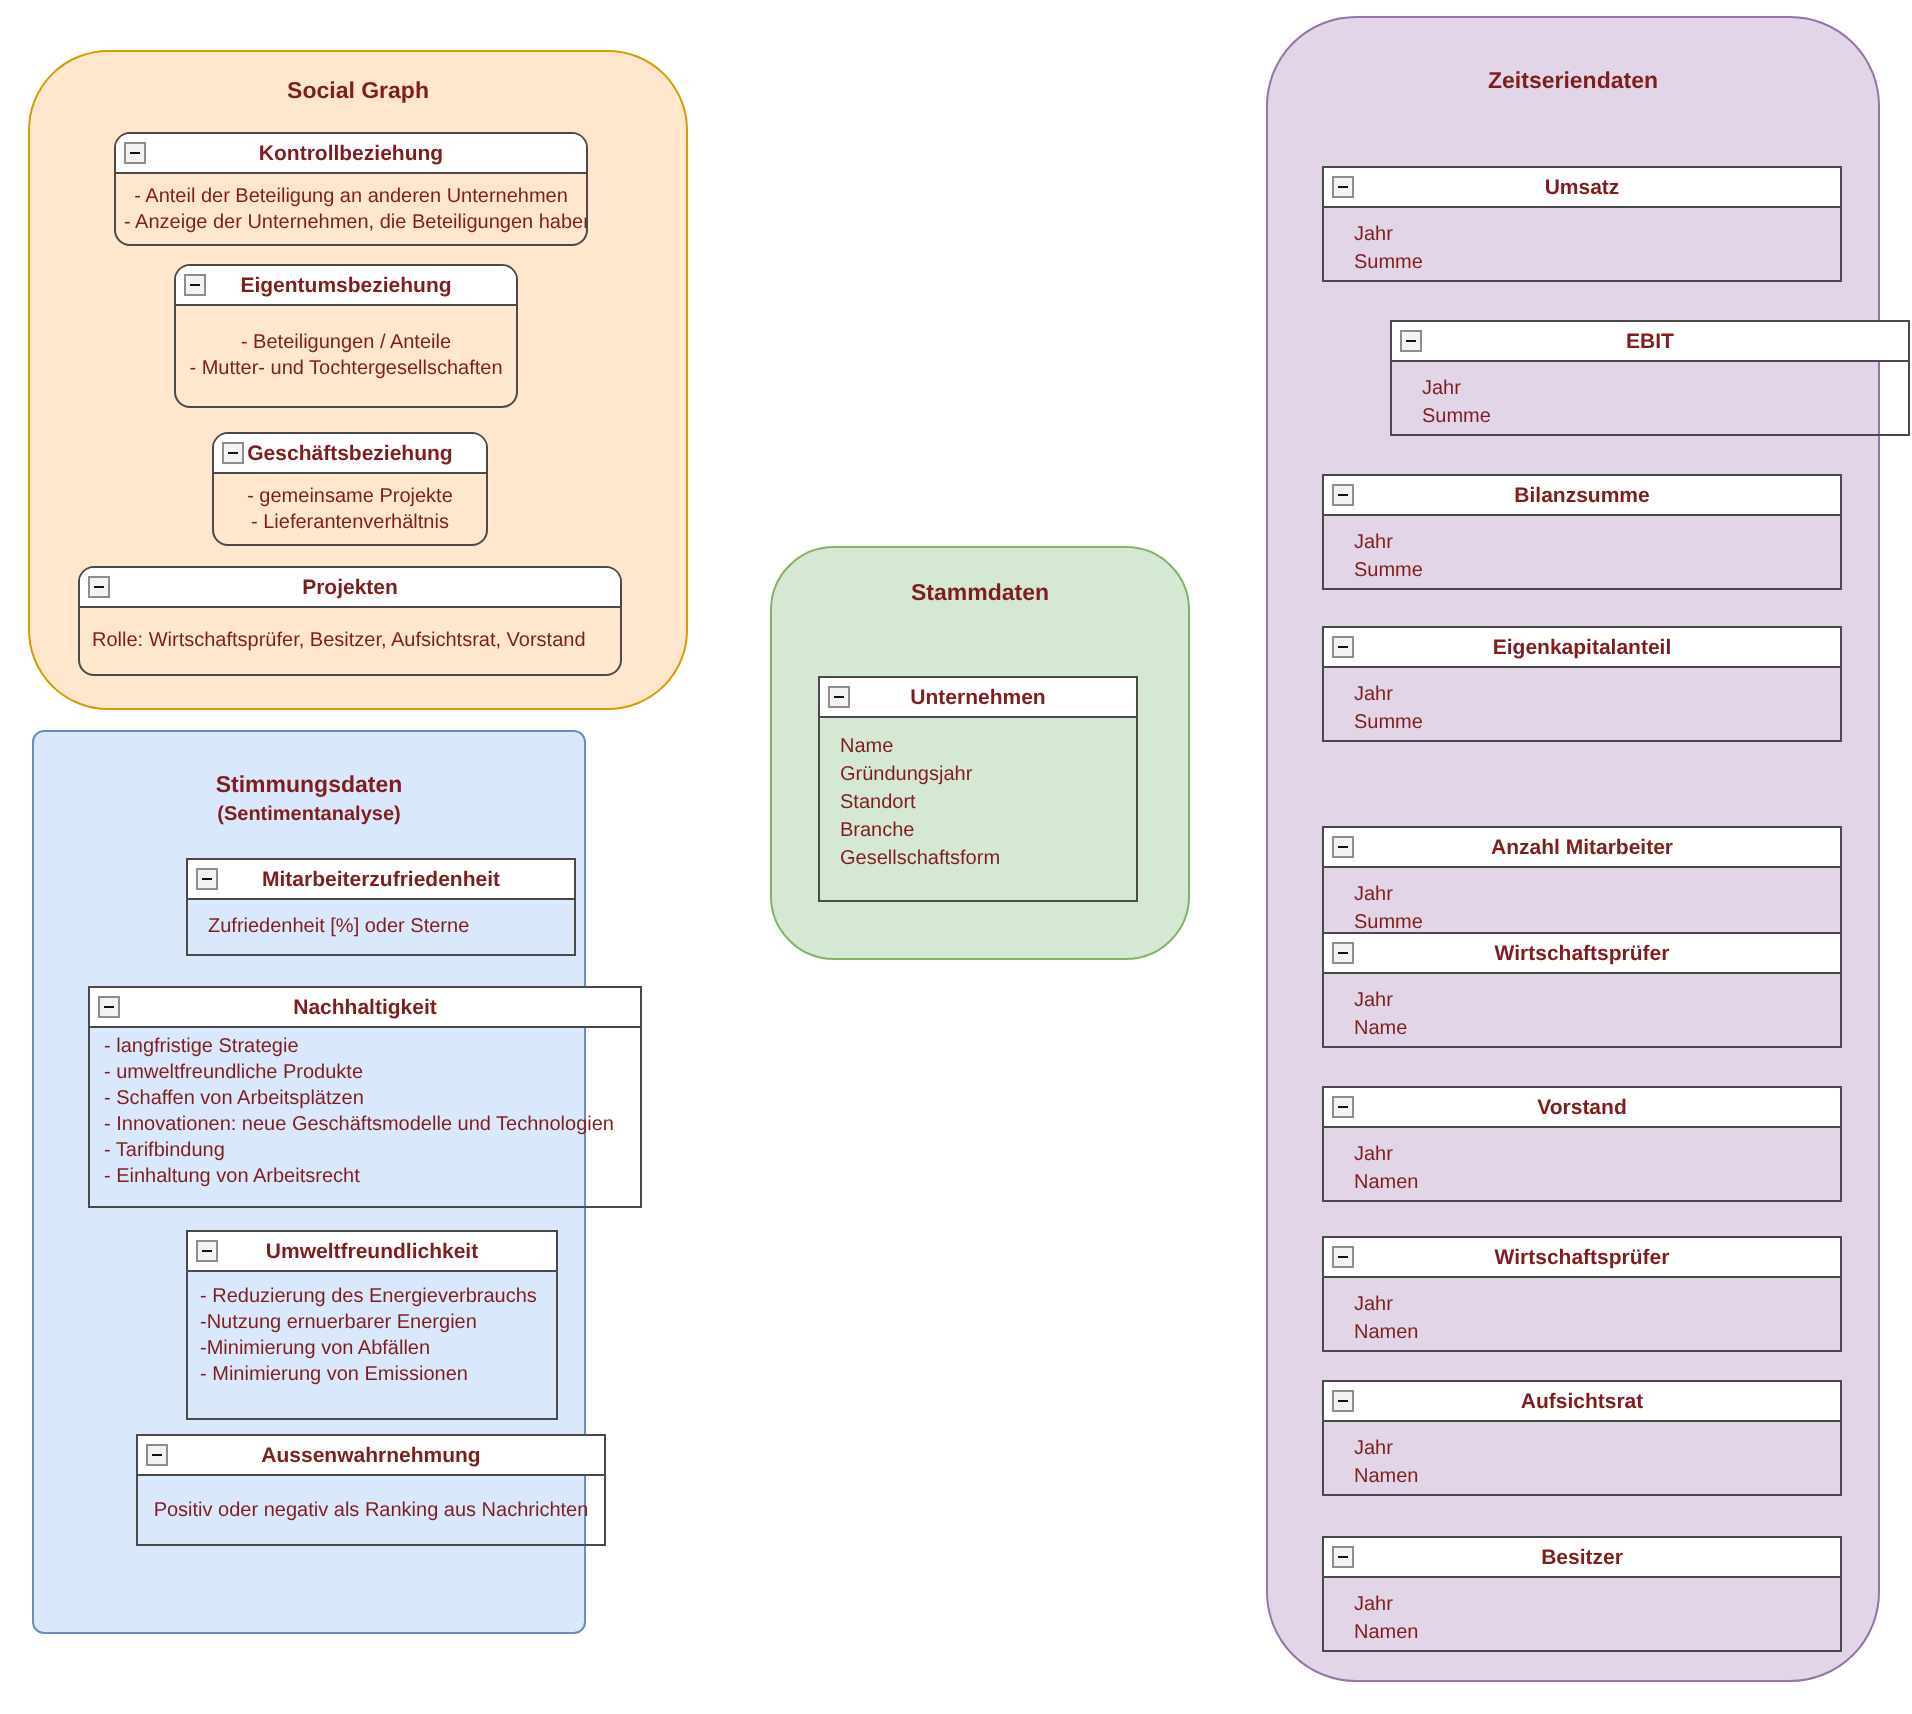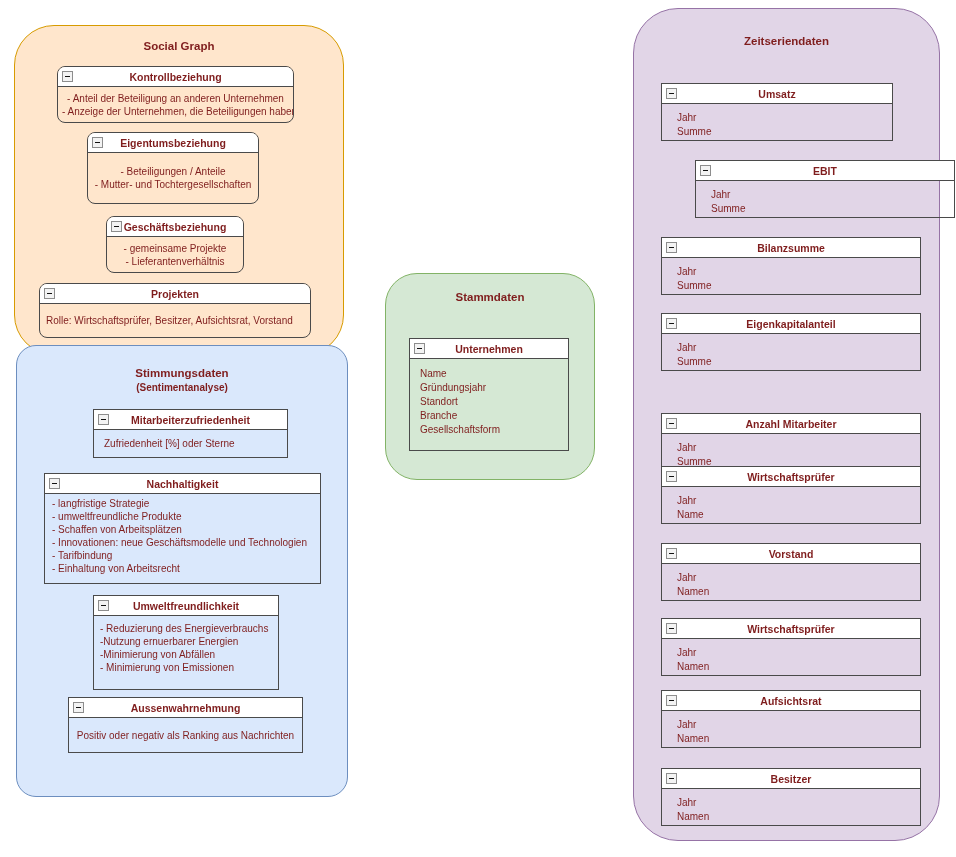--- a/index.html
+++ b/index.html
@@ -70,21 +70,21 @@
       <div class="etitle">
         <span class="collapse"></span>
         <span>Projekten</span>
       </div>
       <div class="ebody vcenter" style="padding-left:6px;">
         <div class="bl">Rolle: Wirtschaftsprüfer, Besitzer, Aufsichtsrat, Vorstand</div>
       </div>
     </div>
   </div>
 
-  <div class="container" style="left: 16px; top: 345px; width: 332px; height: 452px; border-radius: 20px; background-color: rgb(218, 232, 252); border-color: rgb(108, 142, 191);">
+  <div class="container" style="left: 16px; top: 365px; width: 277px; height: 452px; border-radius: 6px; background-color: rgb(218, 232, 252); border-color: rgb(108, 142, 191);">
     <div class="ctitle" style="top:21px;">Stimmungsdaten</div>
     <div class="csub" style="top:36px;">(Sentimentanalyse)</div>
 
     <div class="entity" style="left:76px;top:63px;width:195px;height:49px;">
       <div class="etitle">
         <span class="collapse"></span>
         <span>Mitarbeiterzufriedenheit</span>
       </div>
       <div class="ebody vcenter mz">
         <div class="bl">Zufriedenheit [%] oder Sterne</div>
@@ -144,21 +144,21 @@
         <div class="bl">Standort</div>
         <div class="bl">Branche</div>
         <div class="bl">Gesellschaftsform</div>
       </div>
     </div>
   </div>
 
   <div class="container" style="left: 633px; top: 8px; width: 307px; height: 833px; border-radius: 45px; background-color: rgb(225, 213, 231); border-color: rgb(150, 115, 166);">
     <div class="ctitle" style="top:26px;">Zeitseriendaten</div>
 
-    <div class="entity" style="left:27px;top:74px;width:232px;height:58px;">
+    <div class="entity" style="left:27px;top:74px;width:260px;height:58px;">
       <div class="etitle">
         <span class="collapse"></span>
         <span>Umsatz</span>
       </div>
       <div class="ebody attr">
         <div class="bl">Jahr</div>
         <div class="bl">Summe</div>
       </div>
     </div>
 

